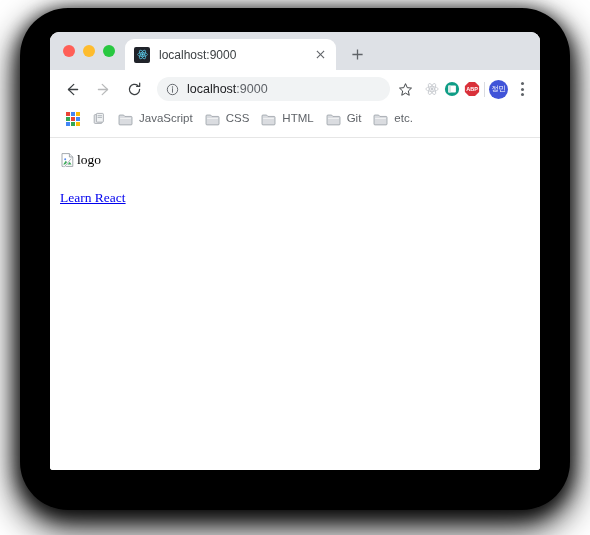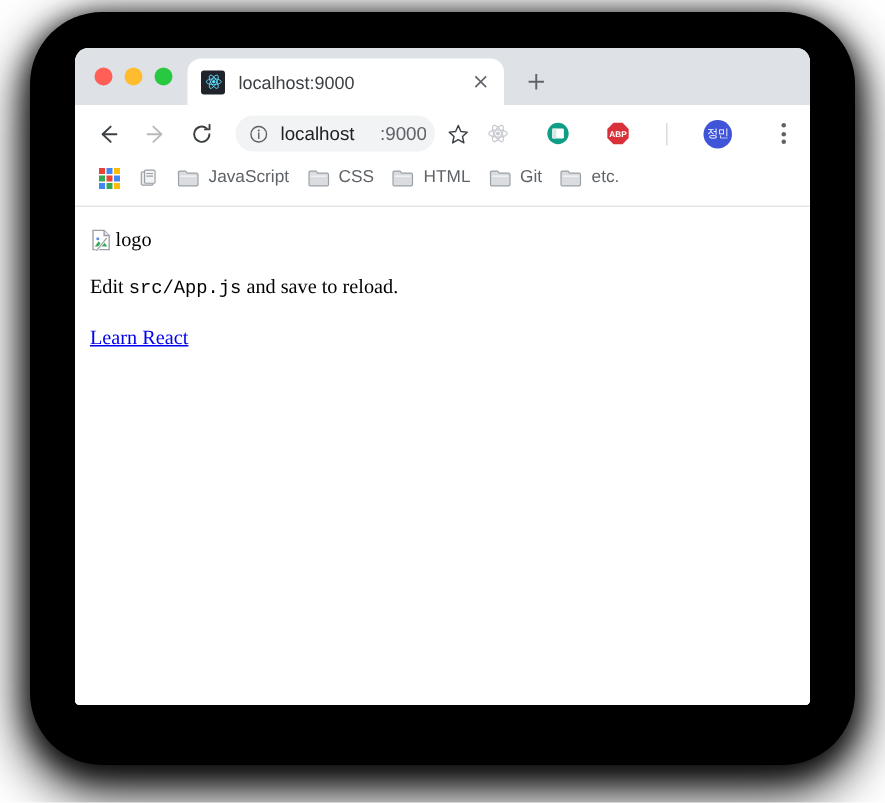--- a/index.html
+++ b/index.html
@@ -158,34 +158,34 @@
     min-width: 0;
   }
   .omni-url {
     font-size: 12.5px;
     color: #202124;
     margin-left: 8px;
     white-space: nowrap;
     overflow: hidden;
     flex: 1;
   }
-  .omni-url .port { color: #5f6368; padding-left: 17px; }
+  .omni-url .port { color: #5f6368; }
   .star-btn {
     width: 22px;
     height: 22px;
     display: flex;
     align-items: center;
     justify-content: center;
     flex: none;
   }
 
   .ext-area {
     display: flex;
     align-items: center;
-    gap: 23px;
+    gap: 3px;
     padding-left: 7px;
     flex: none;
     justify-content: flex-end;
   }
   .ext-icon {
     width: 17px;
     height: 17px;
     flex: none;
     display: flex;
     align-items: center;
@@ -525,19 +525,18 @@
             <path d="M9.4 1.6 v3.4 h3.4" fill="#e8eaed" stroke="#9aa0a6" stroke-width="0.9"></path>
             <path d="M3.2 12.4 l2.6 -3.6 l1.9 2.3 l1.6 -1.9 l2.2 3.2 z" fill="#3aa757"></path>
             <circle cx="5.2" cy="7.2" r="1" fill="#5b8def"></circle>
             <path d="M11.2 6.6 L4.2 15.2" stroke="#ffffff" stroke-width="1.9"></path>
             <path d="M11.2 6.6 L4.2 15.2" stroke="#9aa0a6" stroke-width="0.85"></path>
           </svg>
         </span>
         <span class="broken-alt">logo</span>
       </div>
 
-      <p class="page-p"><span>Edit </span><code>src/App.js</code><span> and save to reload.</span></p>
 
       <a class="page-link" href="#">Learn React</a>
     </div>
 
   </div>
 </div>
 
 </body></html>

